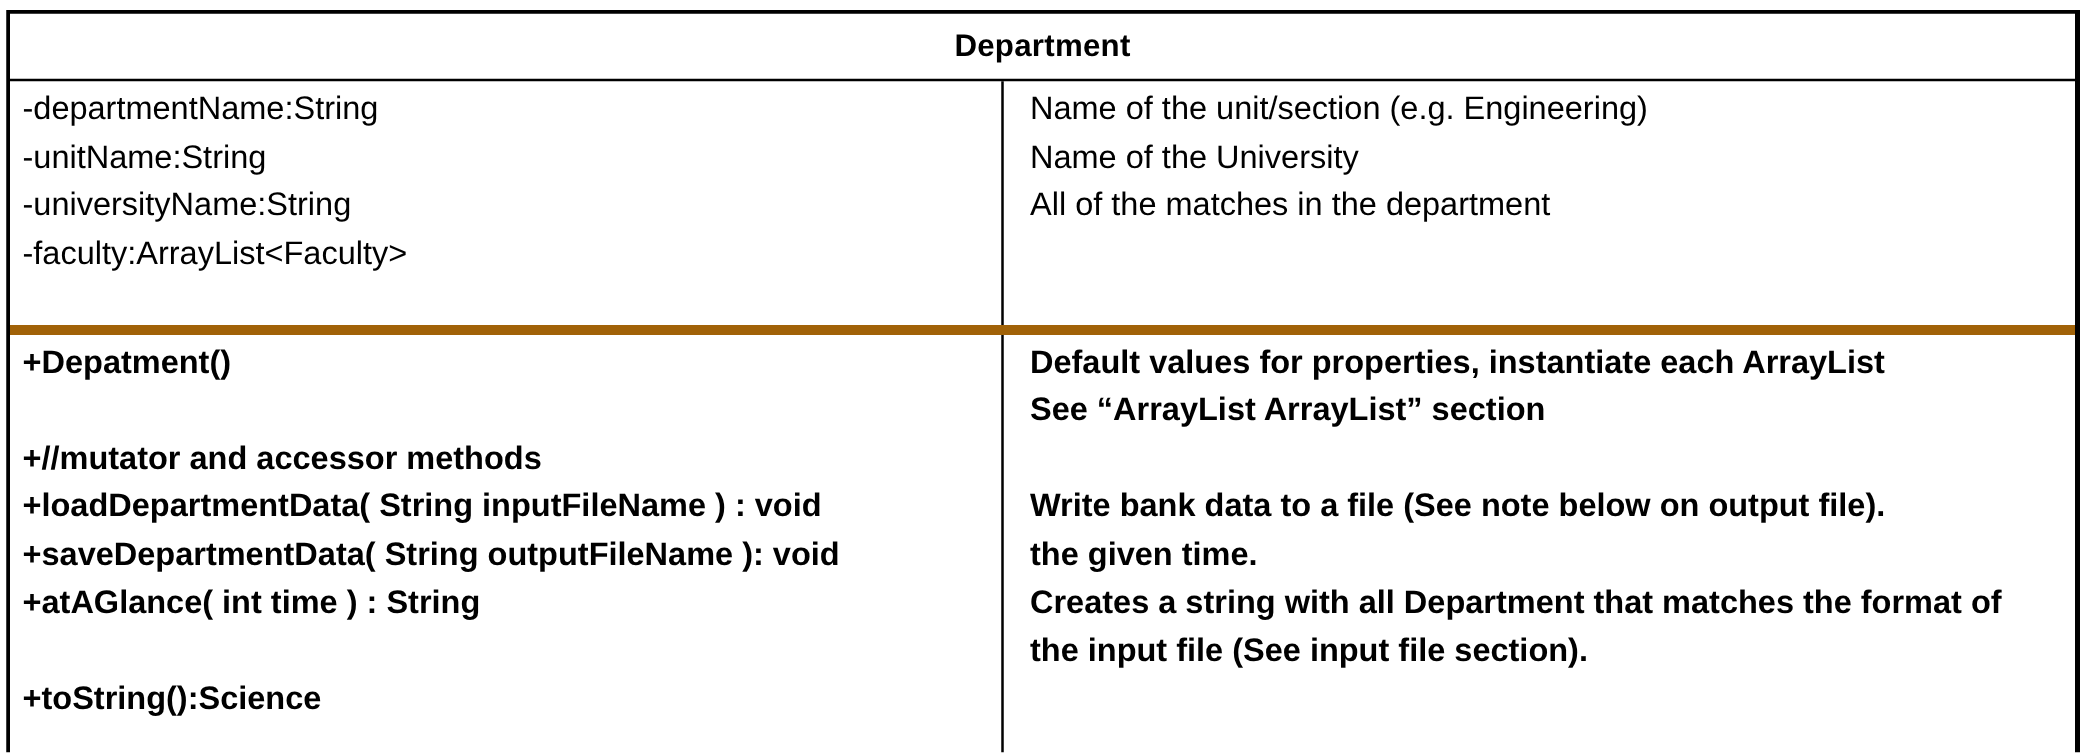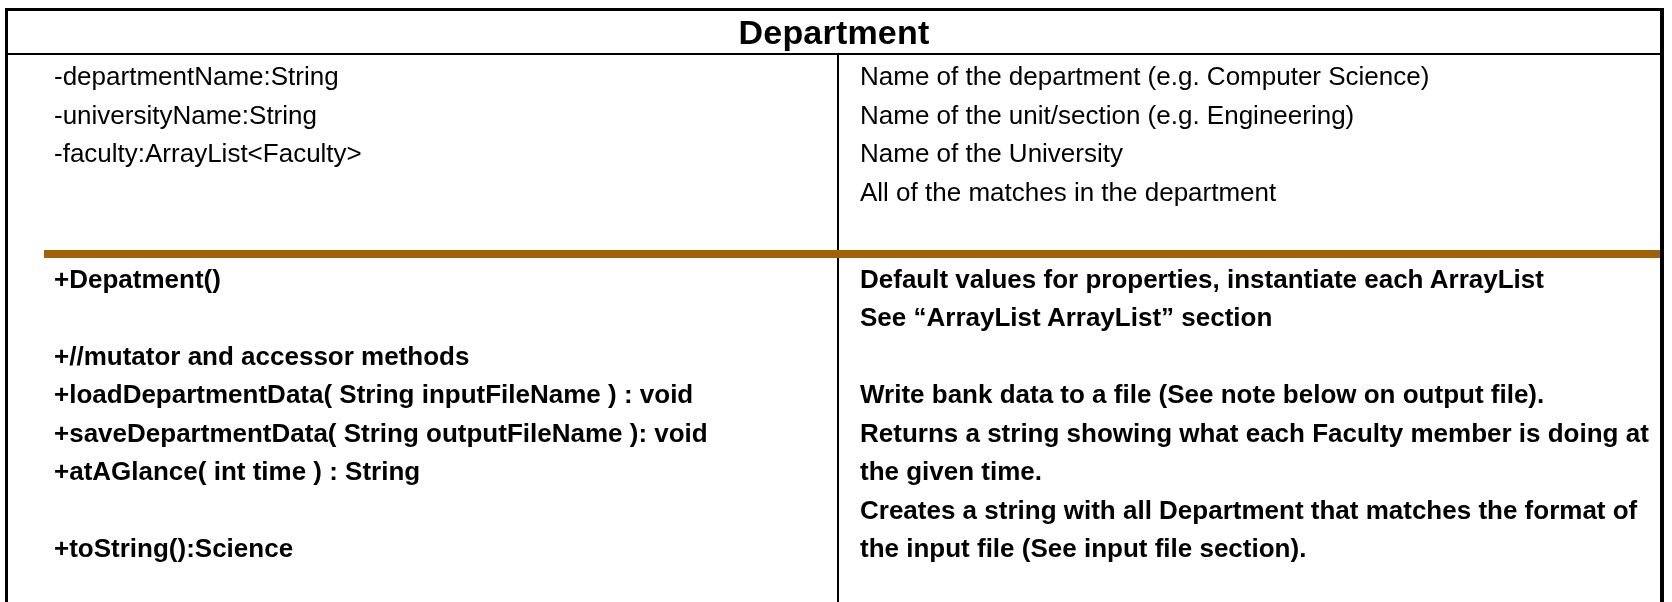--- a/index.html
+++ b/index.html
@@ -22,33 +22,32 @@
     top: 8px;
     width: 1659px;
     box-sizing: border-box;
     border: 3px solid #000000;
     border-right-width: 4px;
     border-bottom-width: 5px;
     background: #ffffff;
   }
   .table-header {
     box-sizing: border-box;
-    height: 44px;
+    height: 54px;
     border-bottom: 2px solid #000000;
     display: flex;
     align-items: center;
     justify-content: center;
-    font-size: 34px;
+    font-size: 25px;
     font-weight: bold;
     letter-spacing: 0.2px;
   }
   .table-row {
     display: flex;
     align-items: stretch;
-    margin-left: 36px;
   }
   .row-divider {
     border-top: 8px solid #a16207;
     font-weight: bold;
   }
   .cell {
     box-sizing: border-box;
     overflow: hidden;
   }
   .cell-left {
@@ -73,26 +72,26 @@
 <div class="page">
   <div class="spec-table">
 
     <div class="table-header">
       <span>Department</span>
     </div>
 
     <div class="table-row">
       <div class="cell cell-left">
           <div class="line">-departmentName:String</div>
+          <div class="line">-unitName:String</div>
           <div class="line">-universityName:String</div>
           <div class="line">-faculty:ArrayList&lt;Faculty&gt;</div>
           <div class="line">&nbsp;</div>
         </div>
       <div class="cell cell-right">
-          <div class="line">Name of the department (e.g. Computer Science)</div>
           <div class="line">Name of the unit/section (e.g. Engineering)</div>
           <div class="line">Name of the University</div>
           <div class="line">All of the matches in the department</div>
           <div class="line">&nbsp;</div>
         </div>
     </div>
 
     <div class="table-row row-divider">
       <div class="cell cell-left">
           <div class="line">+Depatment()</div>
@@ -103,21 +102,20 @@
           <div class="line">+atAGlance( int time ) : String</div>
           <div class="line">&nbsp;</div>
           <div class="line">+toString():Science</div>
           <div class="line">&nbsp;</div>
         </div>
       <div class="cell cell-right">
           <div class="line">Default values for properties, instantiate each ArrayList</div>
           <div class="line">See “ArrayList ArrayList” section</div>
           <div class="line">&nbsp;</div>
           <div class="line">Write bank data to a file (See note below on output file).</div>
-          <div class="line">Returns a string showing what each Faculty member is doing at</div>
           <div class="line">the given time.</div>
           <div class="line">Creates a string with all Department that matches the format of</div>
           <div class="line">the input file (See input file section).</div>
         </div>
     </div>
 
   </div>
 </div>
 
 </body></html>

